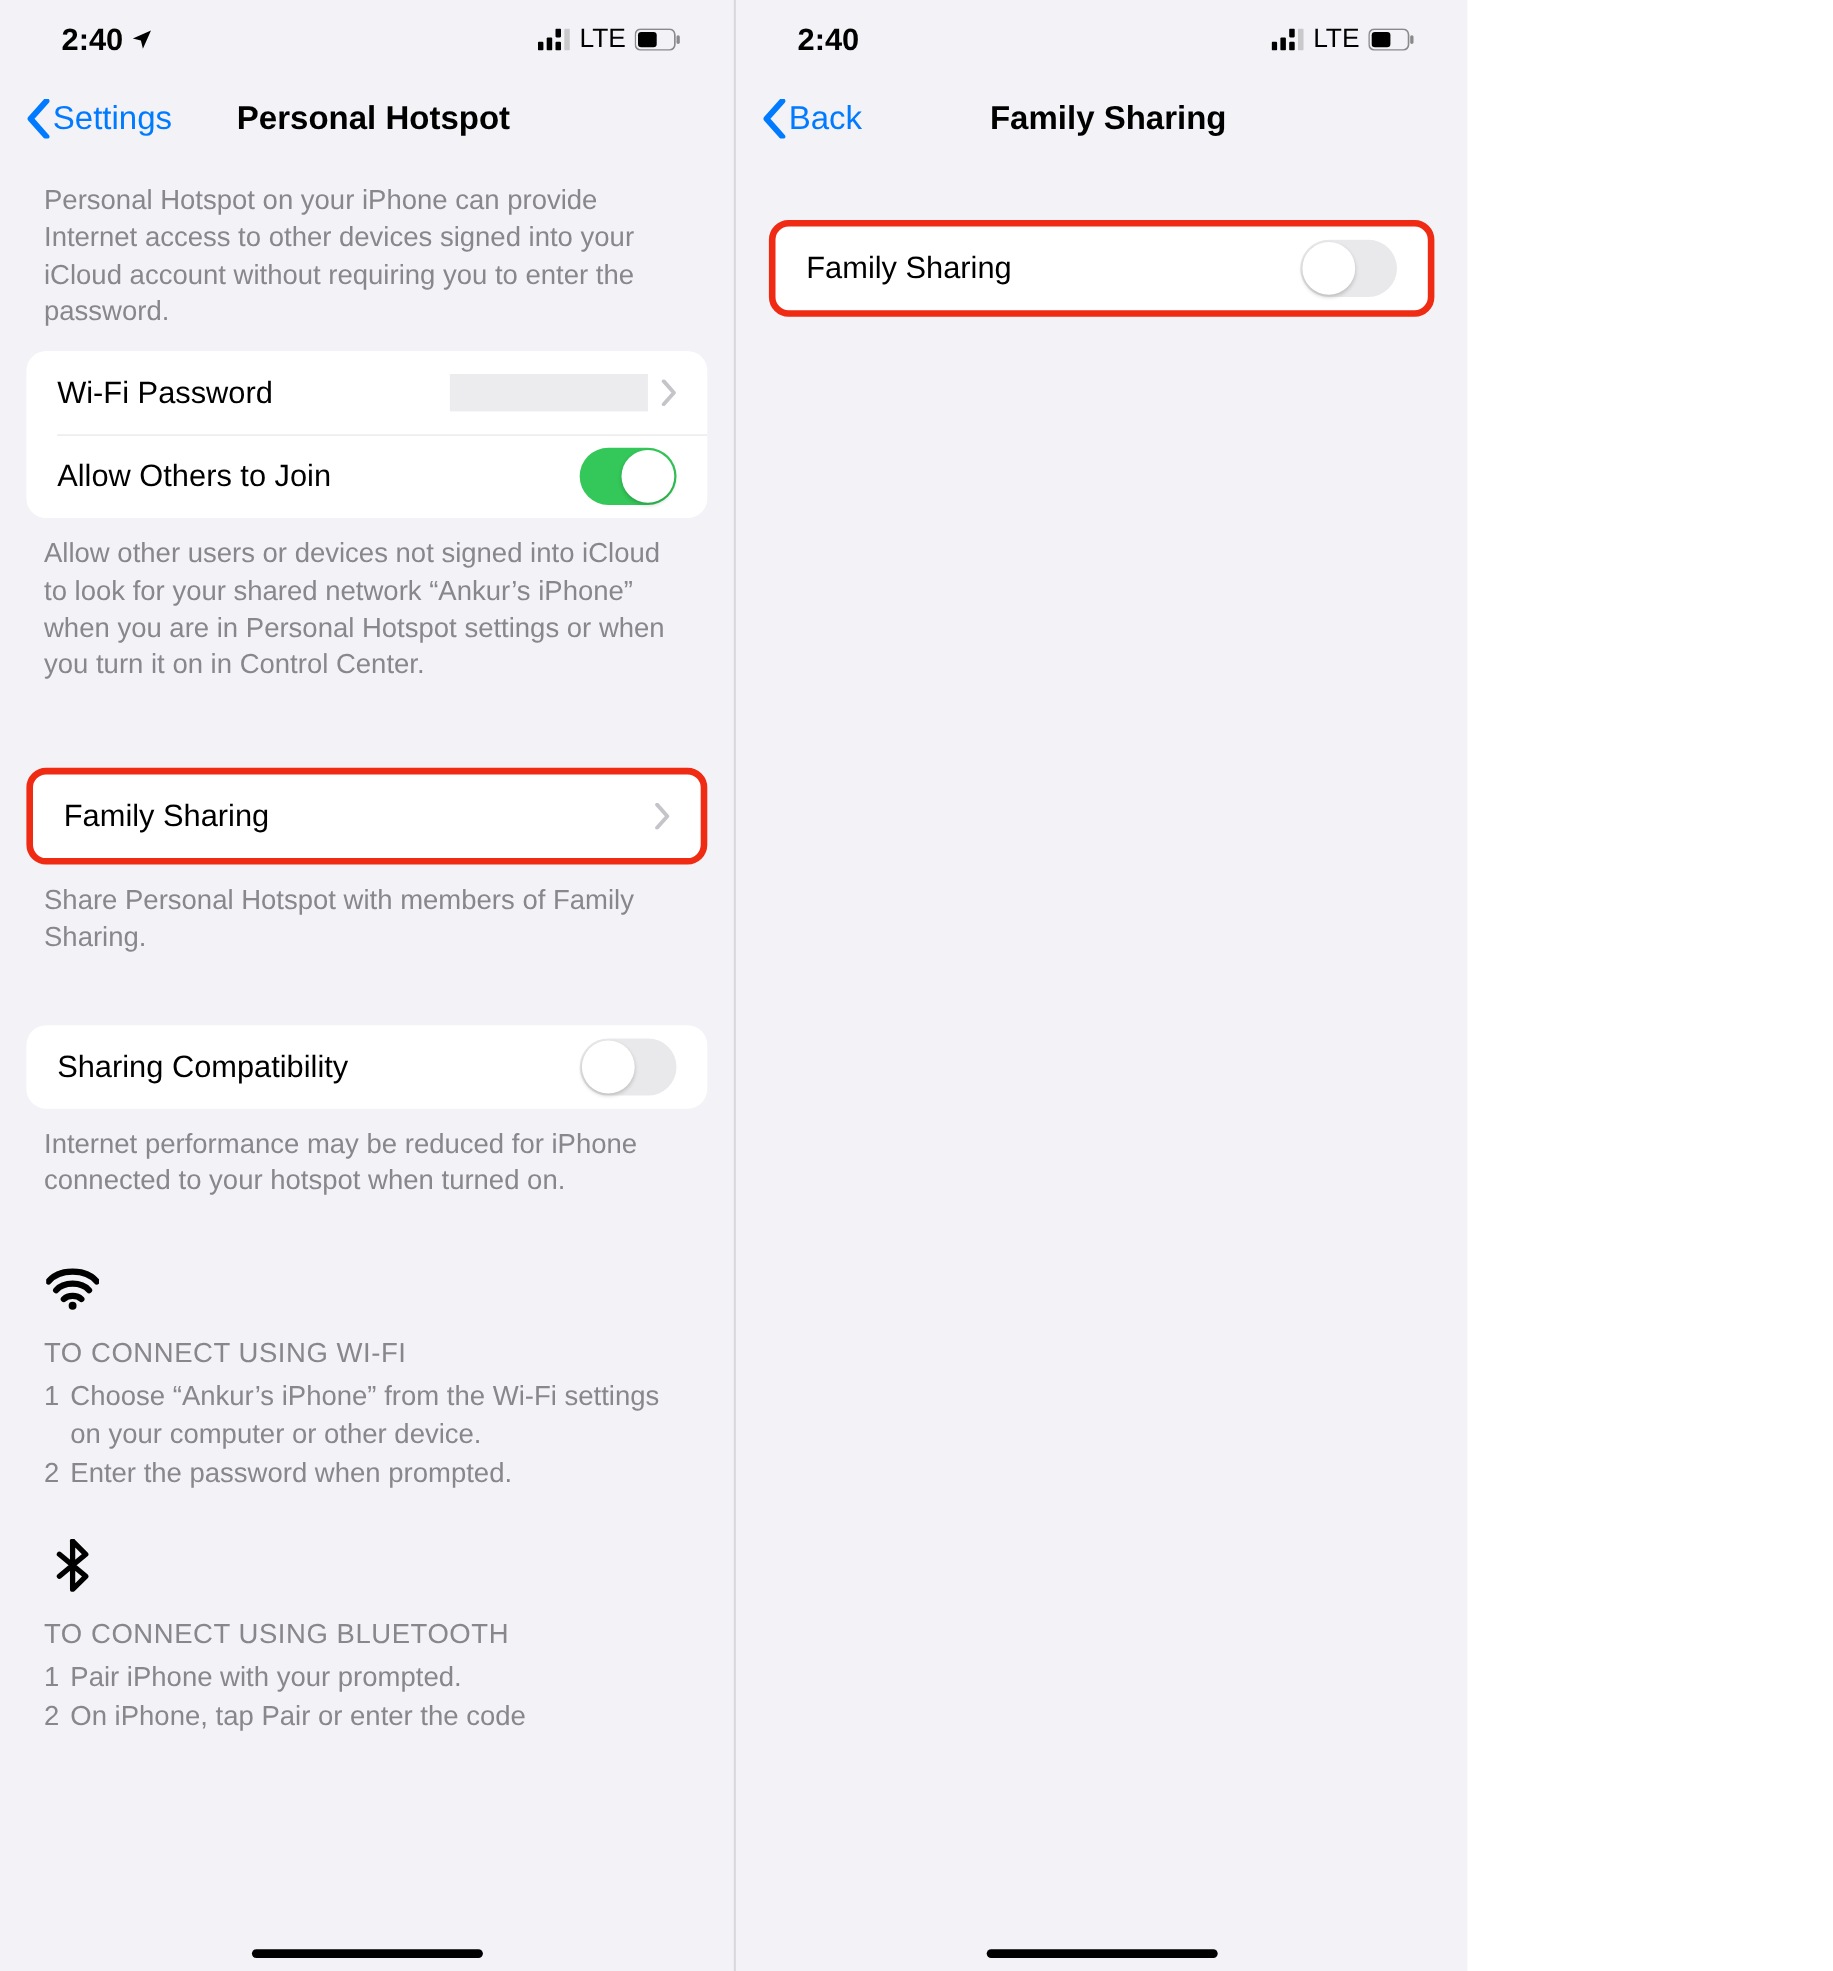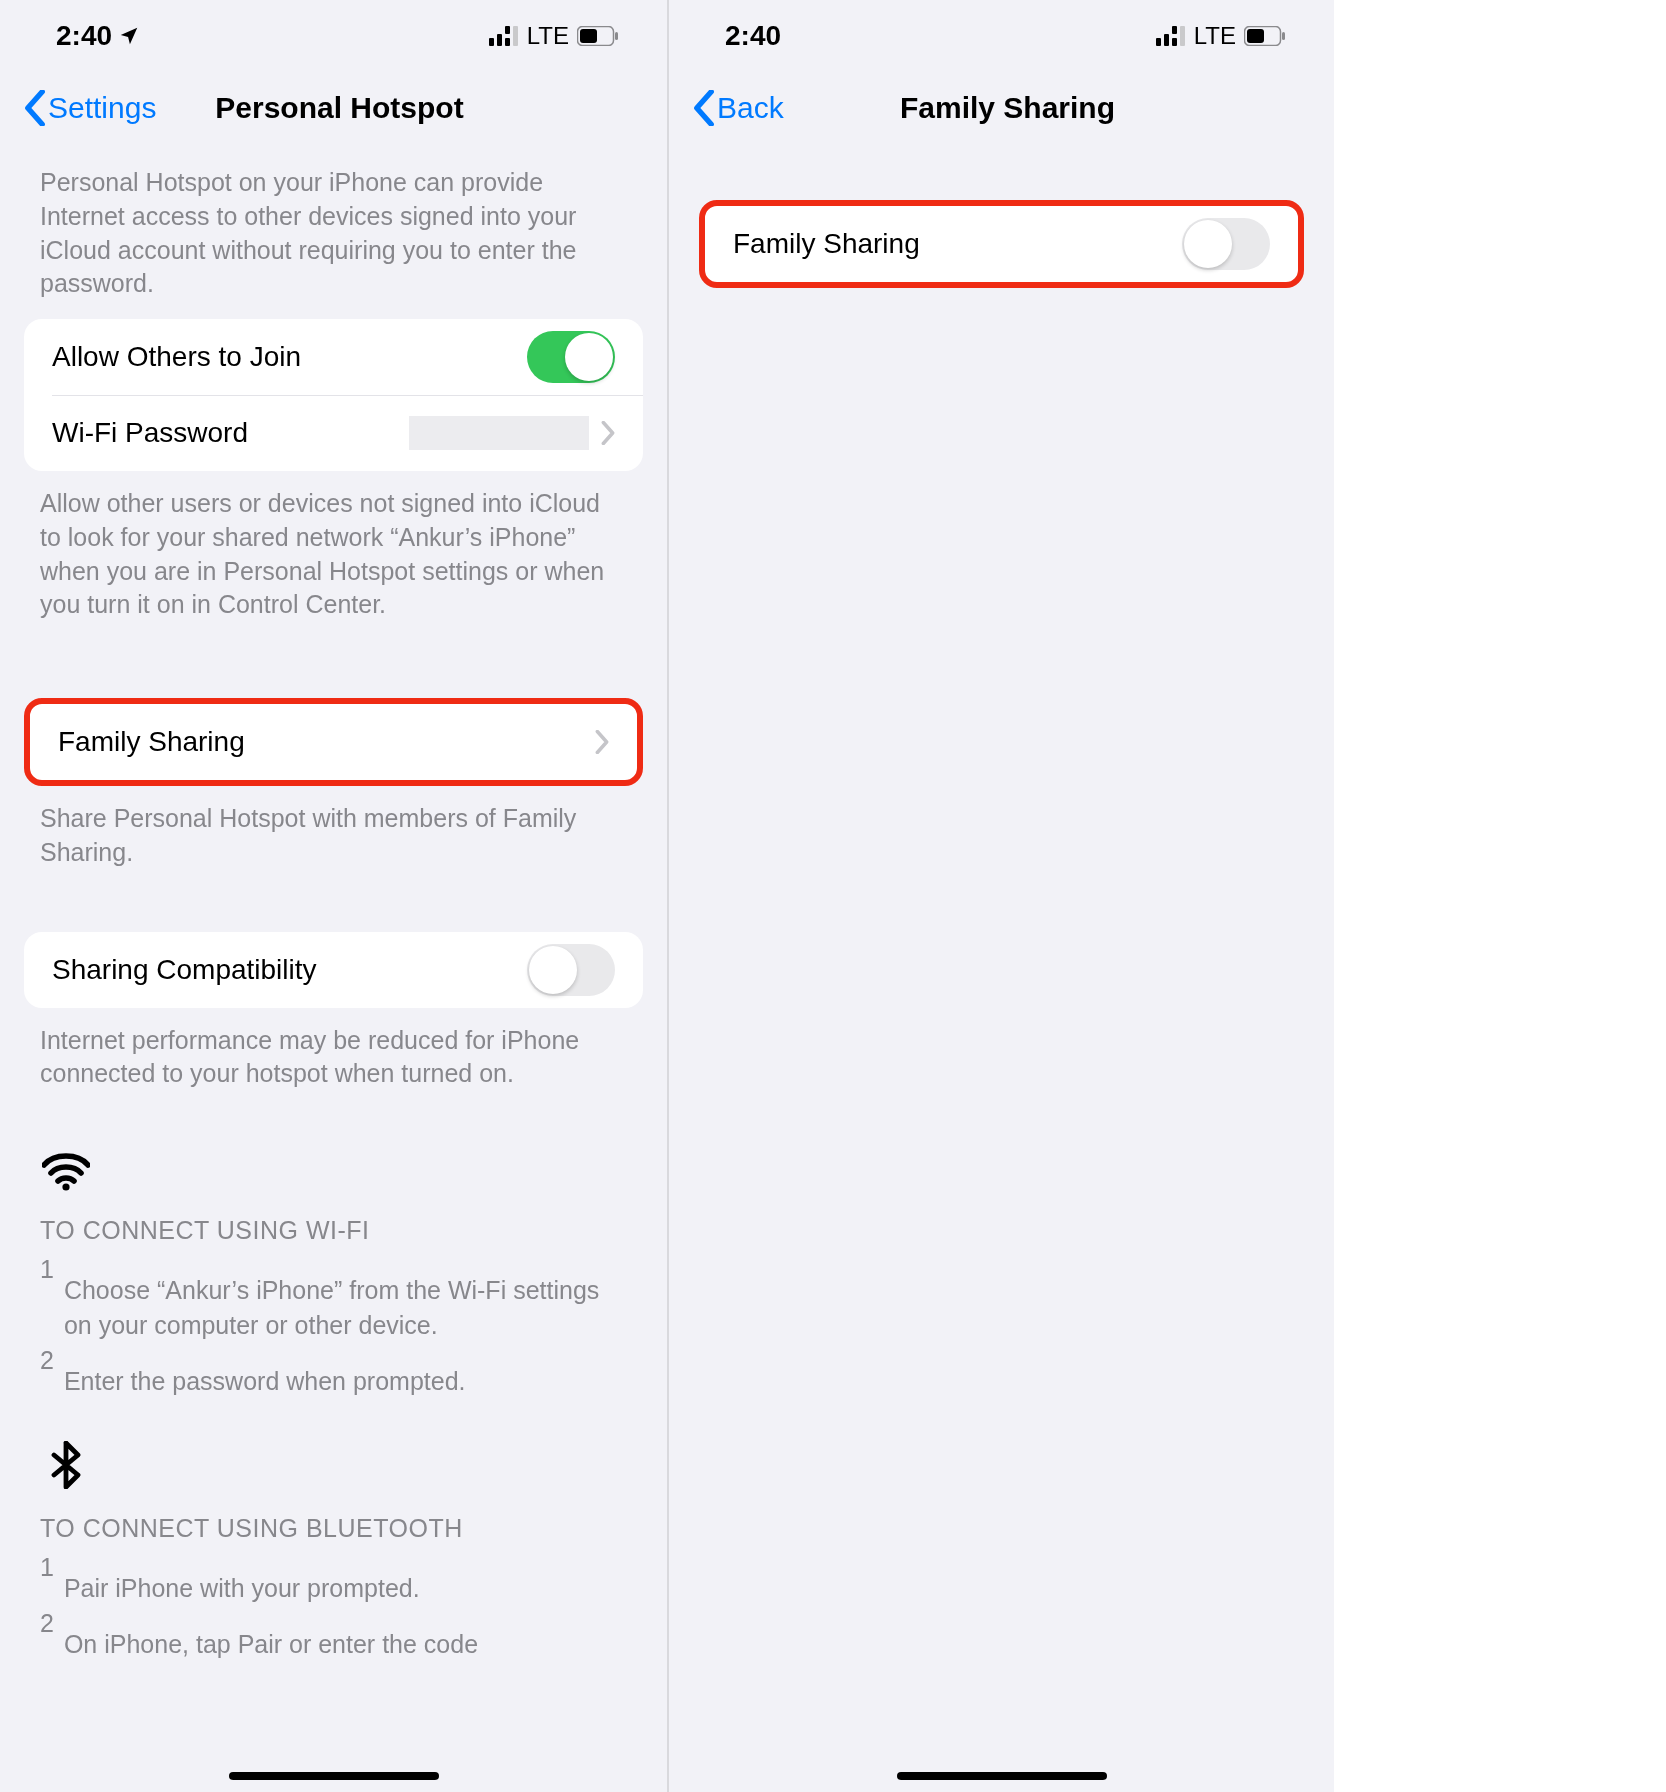--- a/index.html
+++ b/index.html
@@ -132,21 +132,21 @@
     padding: 0 40px;
     margin-top: 40px;
     gap: 22px;
     flex-direction: column;
   }
   .instr .icon { width: 52px; flex-shrink: 0; display:flex; justify-content:center; padding-top:2px; }
   .instr .body { flex:1; color:#87878c; font-size:25px; line-height:1.4; }
   .instr .body .heading { letter-spacing: 0.5px; margin-bottom: 4px; }
   .instr .body .step { display:flex; gap:10px; }
   .instr .body .step .num { flex-shrink:0; }
-  .instr .body .step .txt { flex:1;margin-top:21px; }
+  .instr .body .step .txt { flex:1; }
 
   
   .home-ind {
     position: absolute;
     bottom: 12px;
     left: 50%;
     transform: translateX(-50%);
     width: 210px; height: 8px;
     background: #000;
     border-radius: 4px;
@@ -197,33 +197,33 @@
         </svg>
       <span>Settings</span>
     </div>
     <div class="title">Personal Hotspot</div>
   </div>
 
   <div class="section-desc top">Personal Hotspot on your iPhone can provide Internet access to other devices signed into your iCloud account without requiring you to enter the password.</div>
 
   <div class="group">
     <div class="row">
-      <span class="label">Allow Others to Join</span>
-      <span class="switch on">
-          <span class="knob"></span>
-        </span>
-    </div>
-    <div class="row">
       <span class="label">Wi-Fi Password</span>
       <span class="valuebox"></span>
       <span class="chevron">
         <svg viewBox="0 0 12 20">
             <path d="M2 1 L10 10 L2 19" fill="none" stroke="#c5c5c9" stroke-width="3" stroke-linecap="round" stroke-linejoin="round"></path>
           </svg>
       </span>
+    </div>
+    <div class="row">
+      <span class="label">Allow Others to Join</span>
+      <span class="switch on">
+          <span class="knob"></span>
+        </span>
     </div>
   </div>
 
   <div class="section-desc">Allow other users or devices not signed into iCloud to look for your shared network “Ankur’s iPhone” when you are in Personal Hotspot settings or when you turn it on in Control Center.</div>
 
   <div class="spacer-lg"></div>
 
   <div class="group highlight">
     <div class="row">
       <span class="label">Family Sharing</span>

